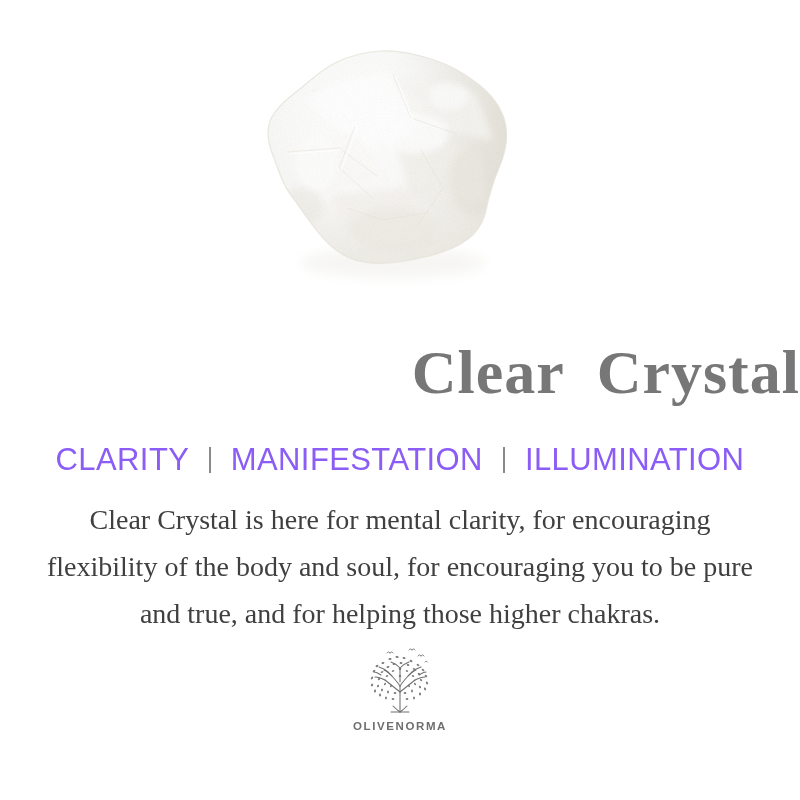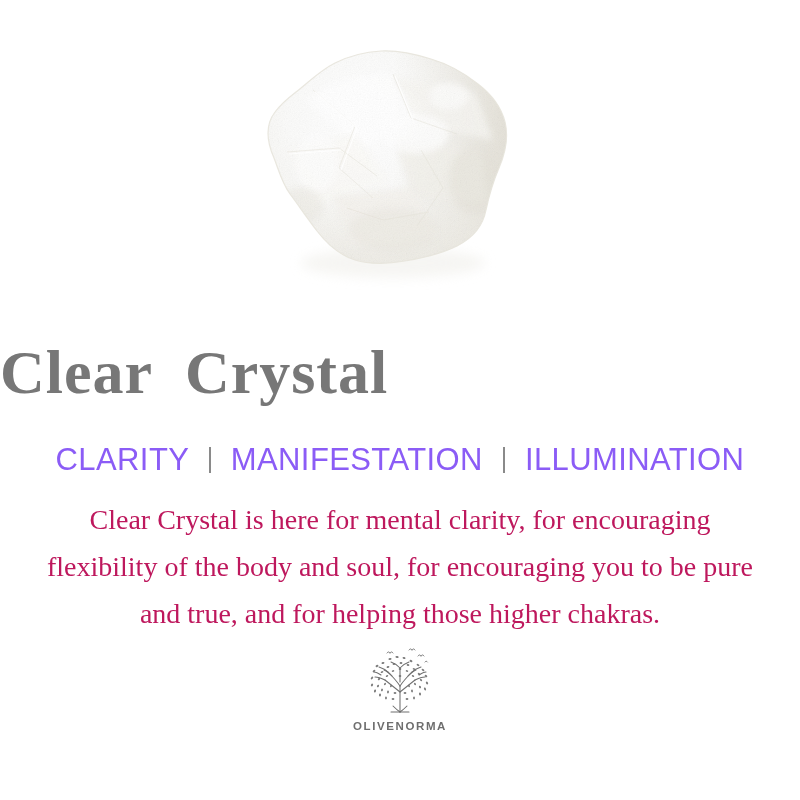--- a/index.html
+++ b/index.html
@@ -45,21 +45,21 @@
     width: 280px;
     height: 265px;
   }
 
   
   .title {
     position: absolute;
     left: 0;
     top: 336px;
     width: 800px;
-    text-align: left;
+    text-align: right;
     font-family: "Liberation Serif", "DejaVu Serif", serif;
     font-weight: bold;
     font-size: 62px;
     line-height: 72px;
     letter-spacing: 1px;
     color: #777777;
     white-space: pre;
   }
 
   
@@ -91,21 +91,21 @@
   .description {
     position: absolute;
     left: 40px;
     top: 496px;
     width: 720px;
     text-align: center;
     font-family: "Liberation Serif", "DejaVu Serif", serif;
     font-weight: normal;
     font-size: 28px;
     line-height: 47px;
-    color: #be185d;
+    color: #404040;
   }
 
   
   .brand {
     position: absolute;
     left: 0;
     top: 646px;
     width: 800px;
     text-align: center;
   }

